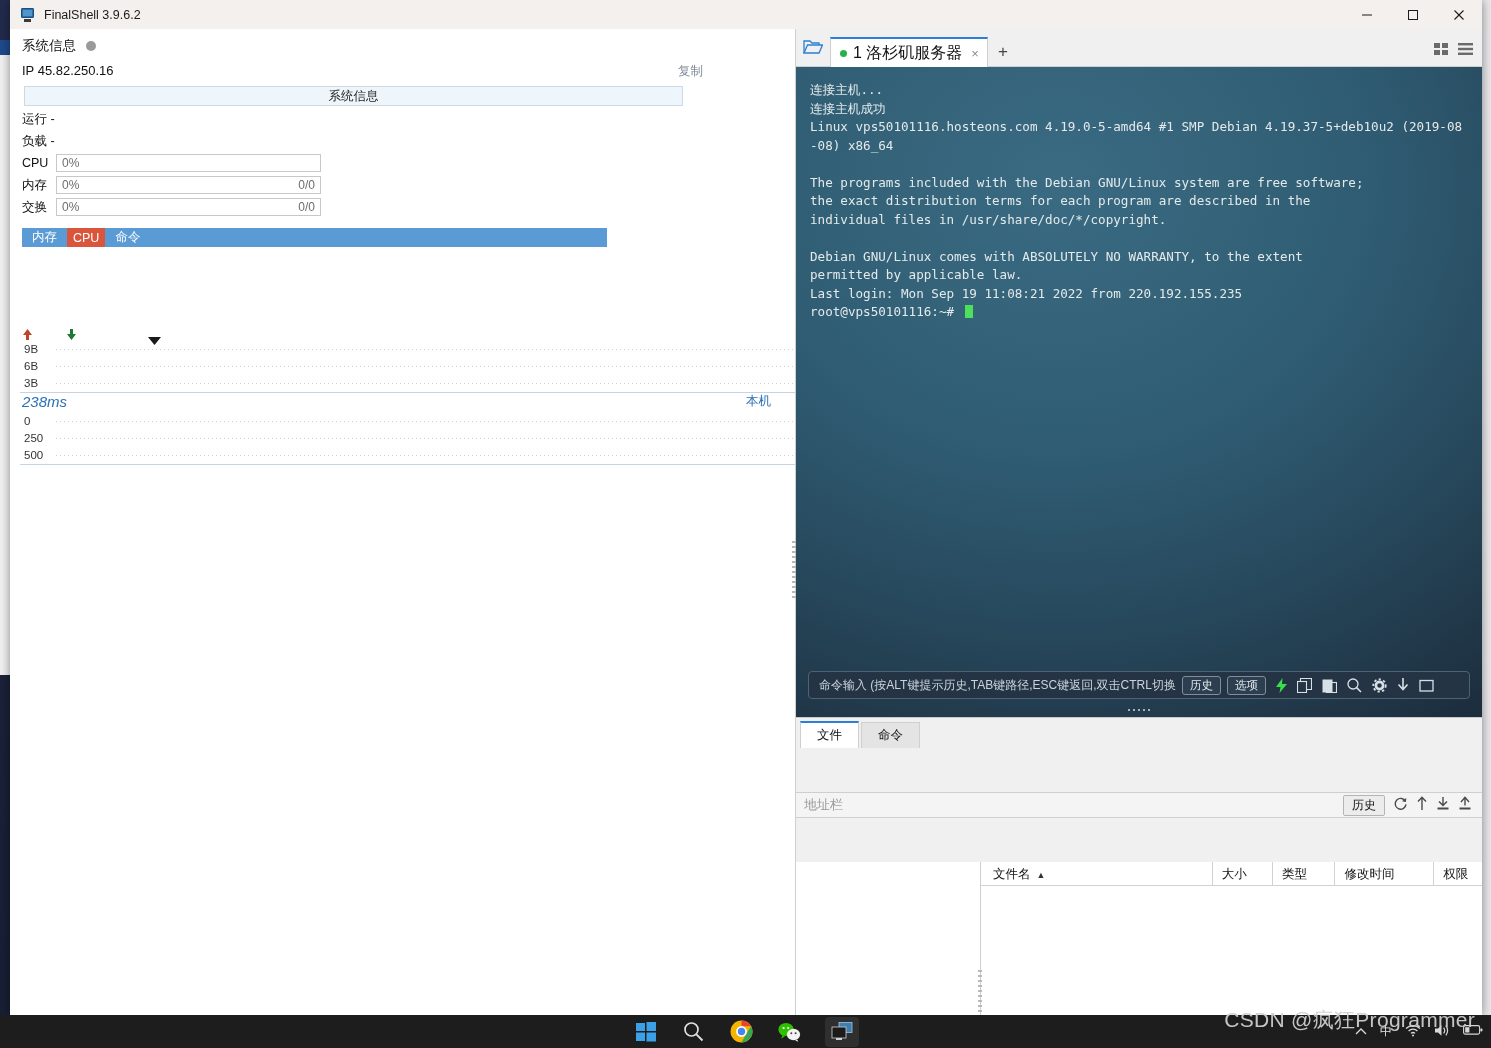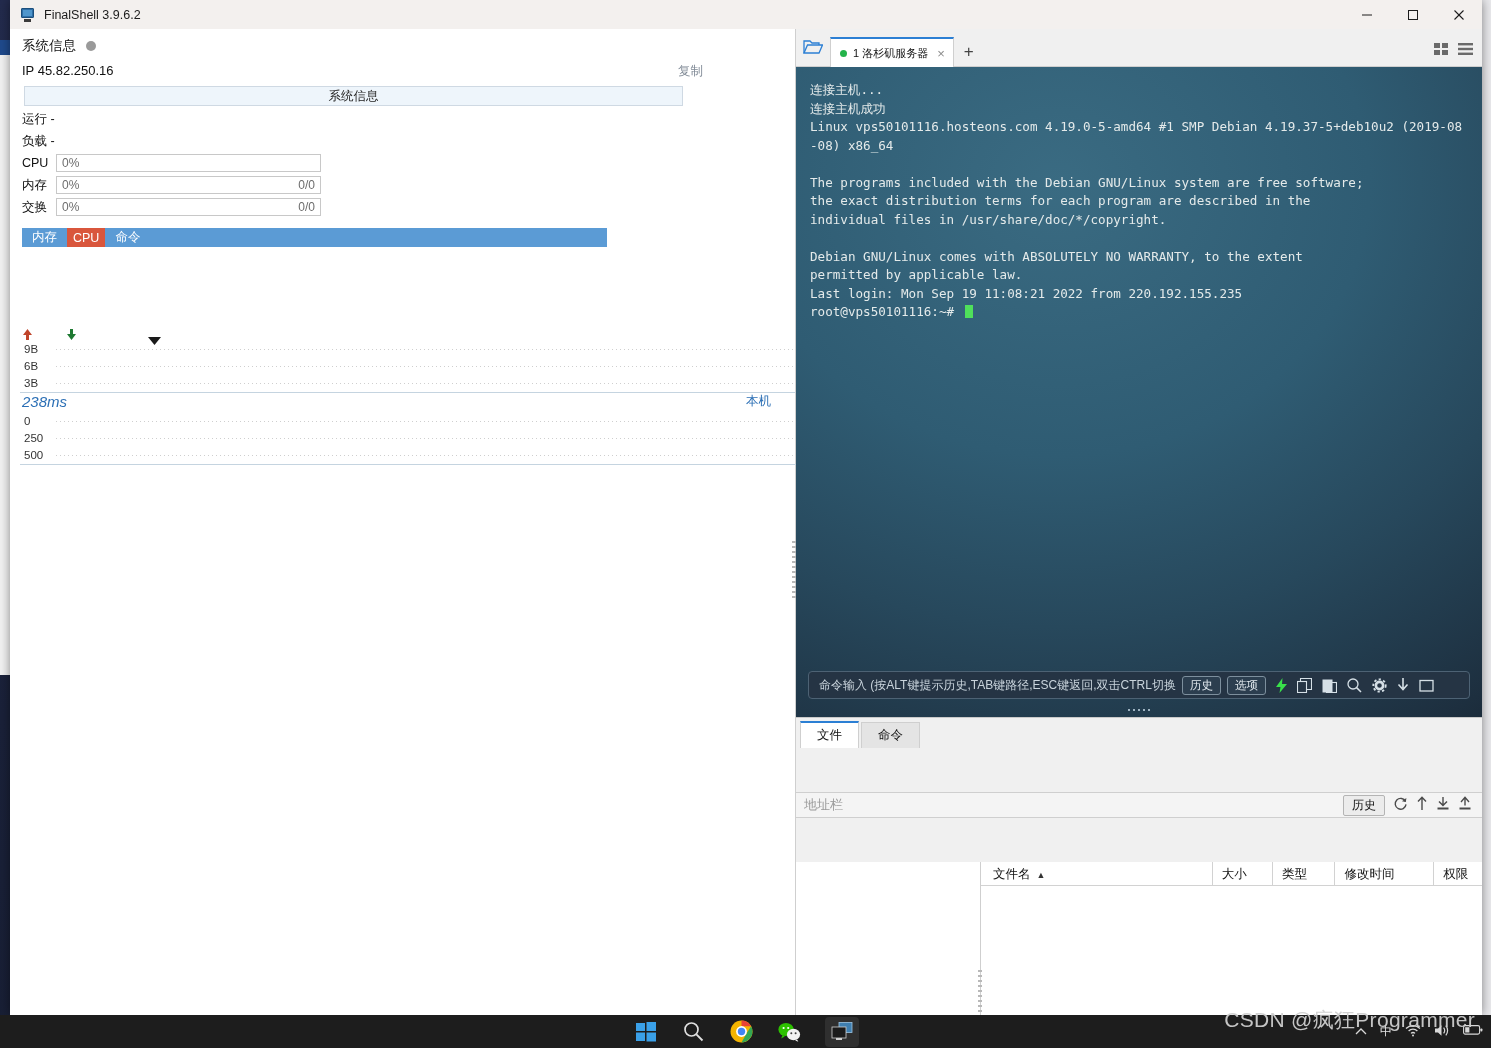--- a/index.html
+++ b/index.html
@@ -169,21 +169,21 @@
     border-bottom:1px solid #cfcfcf;
   }
   #folder-icon { width:34px; height:38px; display:flex; align-items:center; justify-content:center; }
   .ssh-tab {
     height:30px; background:#fff; border:1px solid #cfcfcf; border-bottom:none;
     border-top:2px solid #2b7fd4;
     display:flex; align-items:center; padding:0 8px 0 9px; gap:6px;
     position:relative; top:1px;
   }
   .tab-dot { width:7px; height:7px; border-radius:50%; background:#23b34a; }
-  .tab-label { font-size:11px; color:#111; }
+  .tab-label { font-size:16px; color:#111; }
   .tab-close { font-size:13px; color:#8b8b8b; margin-left:3px; }
   #tab-add { font-size:17px; color:#444; padding:0 10px 4px 10px; }
   #tabbar-right { margin-left:auto; display:flex; gap:9px; padding:0 9px 6px 0; align-items:flex-end; }
 
   
   #terminal {
     flex:1 1 auto; position:relative; min-height:0;
     background:
       radial-gradient(ellipse 120% 110% at 38% 18%, #3a6b82 0%, #2f5c73 38%, #27485c 62%, #1d2f3f 88%, #16222e 100%);
     padding: 14px 0 0 0; overflow:hidden;

